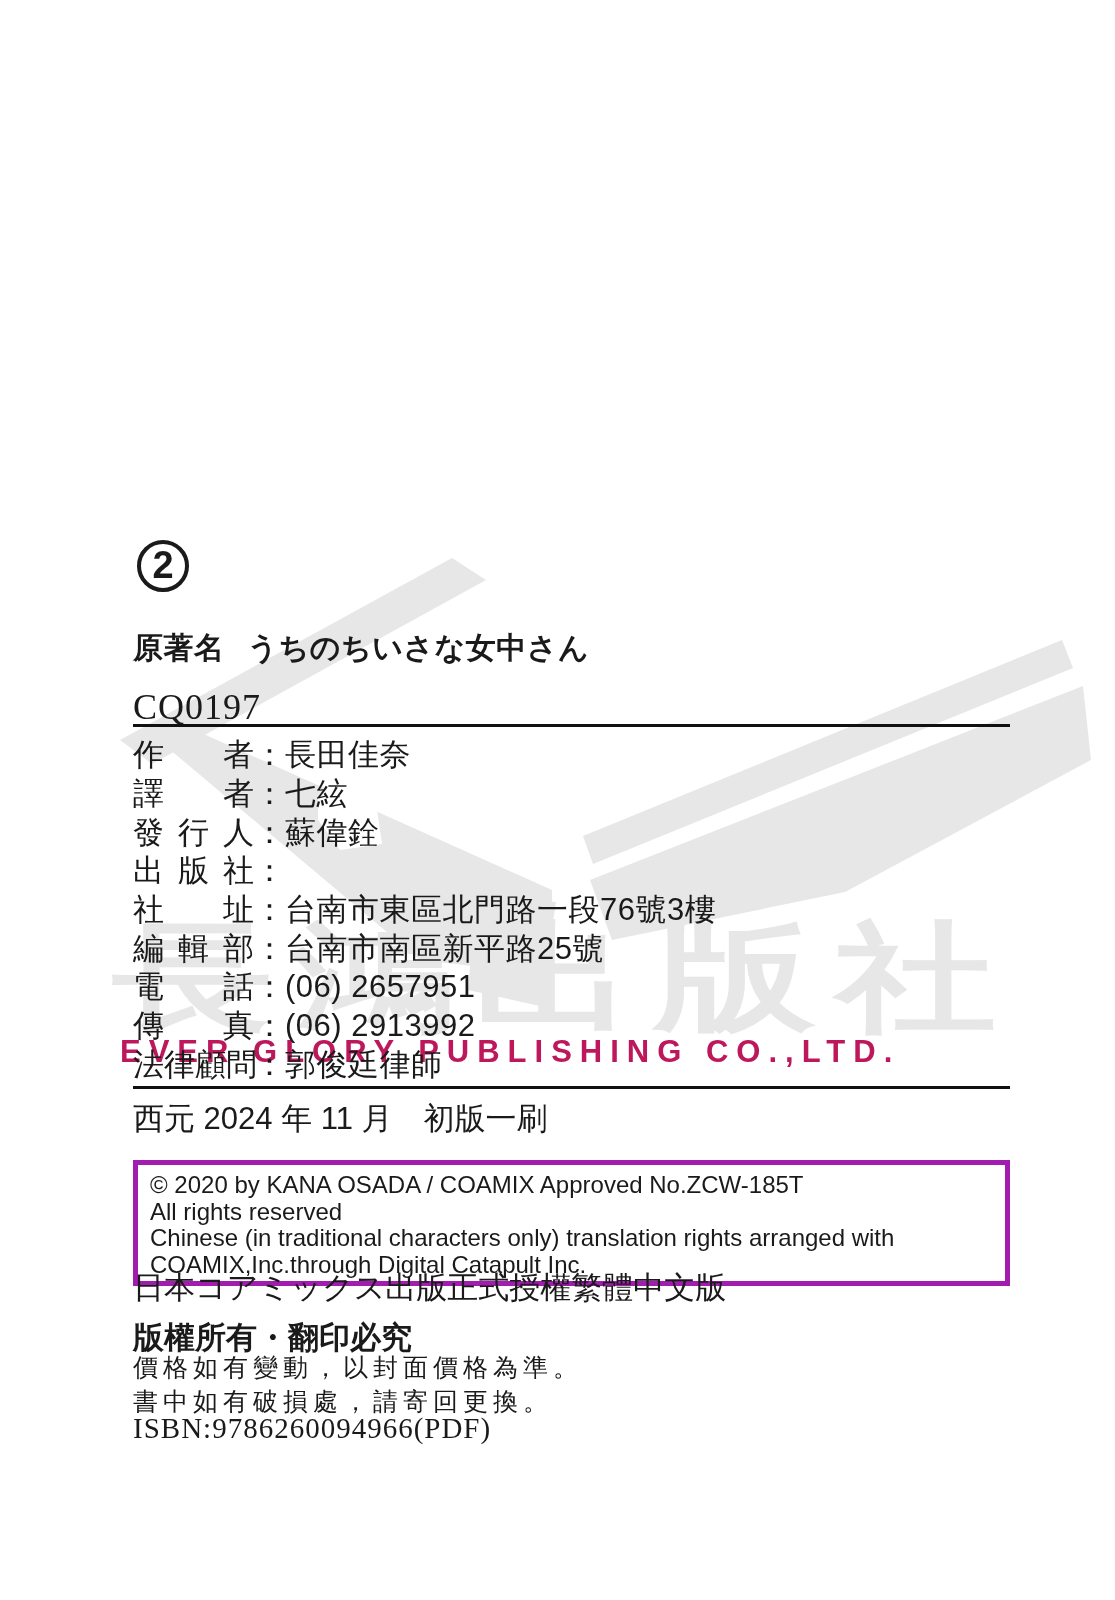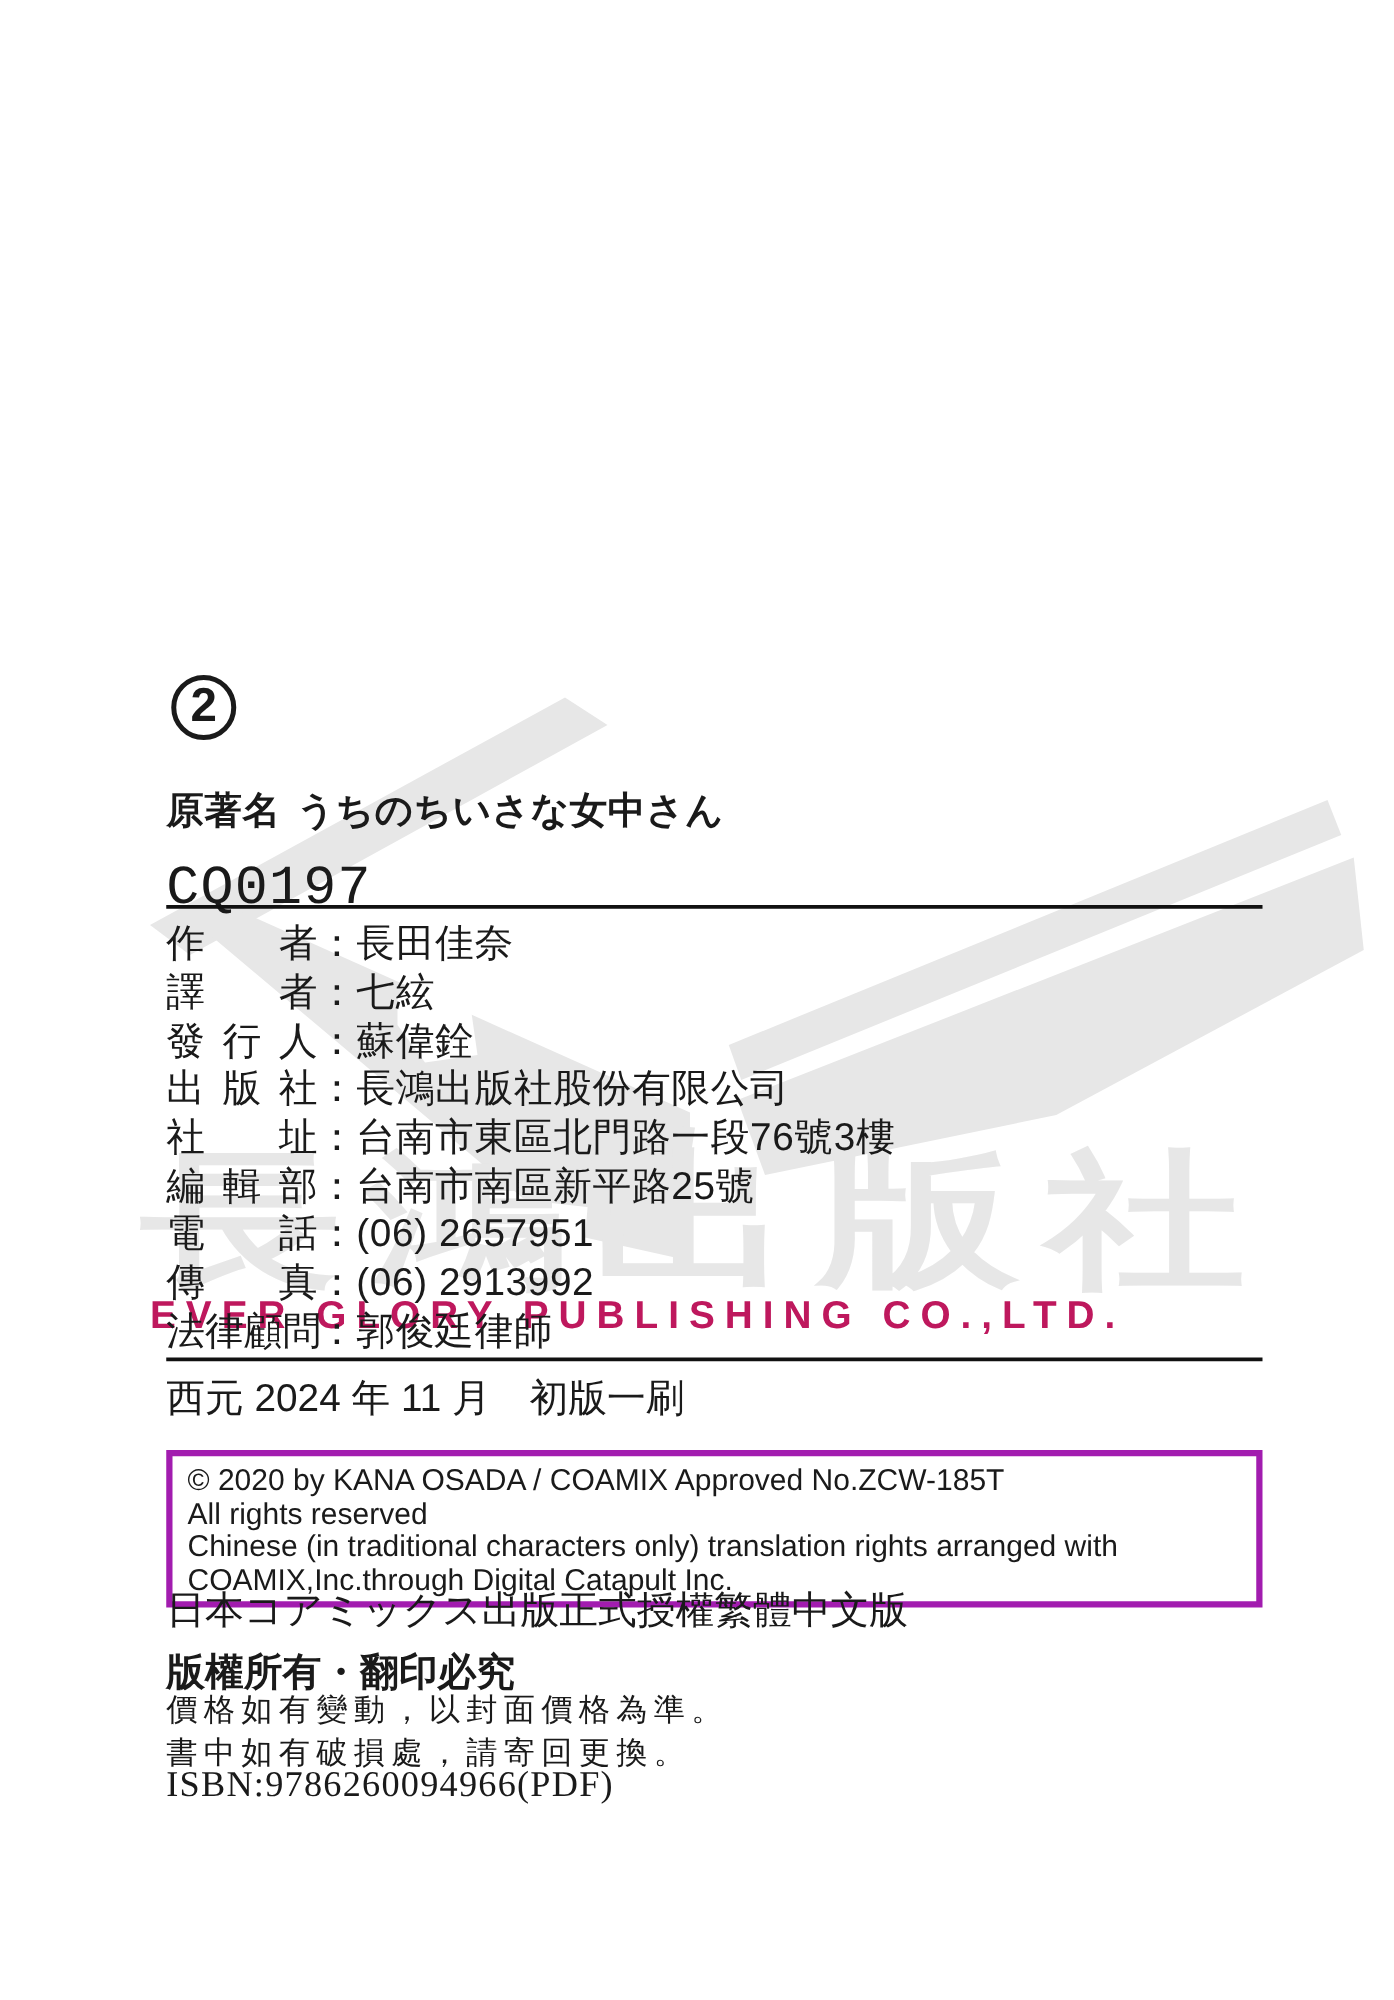--- a/index.html
+++ b/index.html
@@ -81,25 +81,25 @@
     margin-left: 4px;
     box-sizing: border-box;
   }
   .subtitle {
     top: 628px;
     font-size: 30px;
     font-weight: 600;
     letter-spacing: 0.5px;
     white-space: nowrap;
   }
-  .subtitle .sub-label { margin-right: 4px; }
+  .subtitle .sub-label { margin-right: 14px; }
   .code {
     top: 686px;
-    font-family: Liberation Mono, monospace;
-    font-size: 44px;
+    font-family: Liberation Serif, serif;
+    font-size: 36px;
     letter-spacing: 1px;
   }
   .rule {
     width: 877px;
     height: 3px;
     background: #111;
   }
   .rule-1 { top: 724px; }
   .rule-2 { top: 1086px; }
 
@@ -208,21 +208,20 @@
           <span class="info-value">七絃</span>
       </div>
       <div class="info-row">
         <span class="info-label">發行人</span>
           <span class="info-colon">：</span>
           <span class="info-value">蘇偉銓</span>
       </div>
       <div class="info-row">
         <span class="info-label">出版社</span>
           <span class="info-colon">：</span>
-          <span class="info-value">長鴻出版社股份有限公司</span>
       </div>
       <div class="info-row">
         <span class="info-label">社址</span>
           <span class="info-colon">：</span>
           <span class="info-value">台南市東區北門路一段76號3樓</span>
       </div>
       <div class="info-row">
         <span class="info-label">編輯部</span>
           <span class="info-colon">：</span>
           <span class="info-value">台南市南區新平路25號</span>

